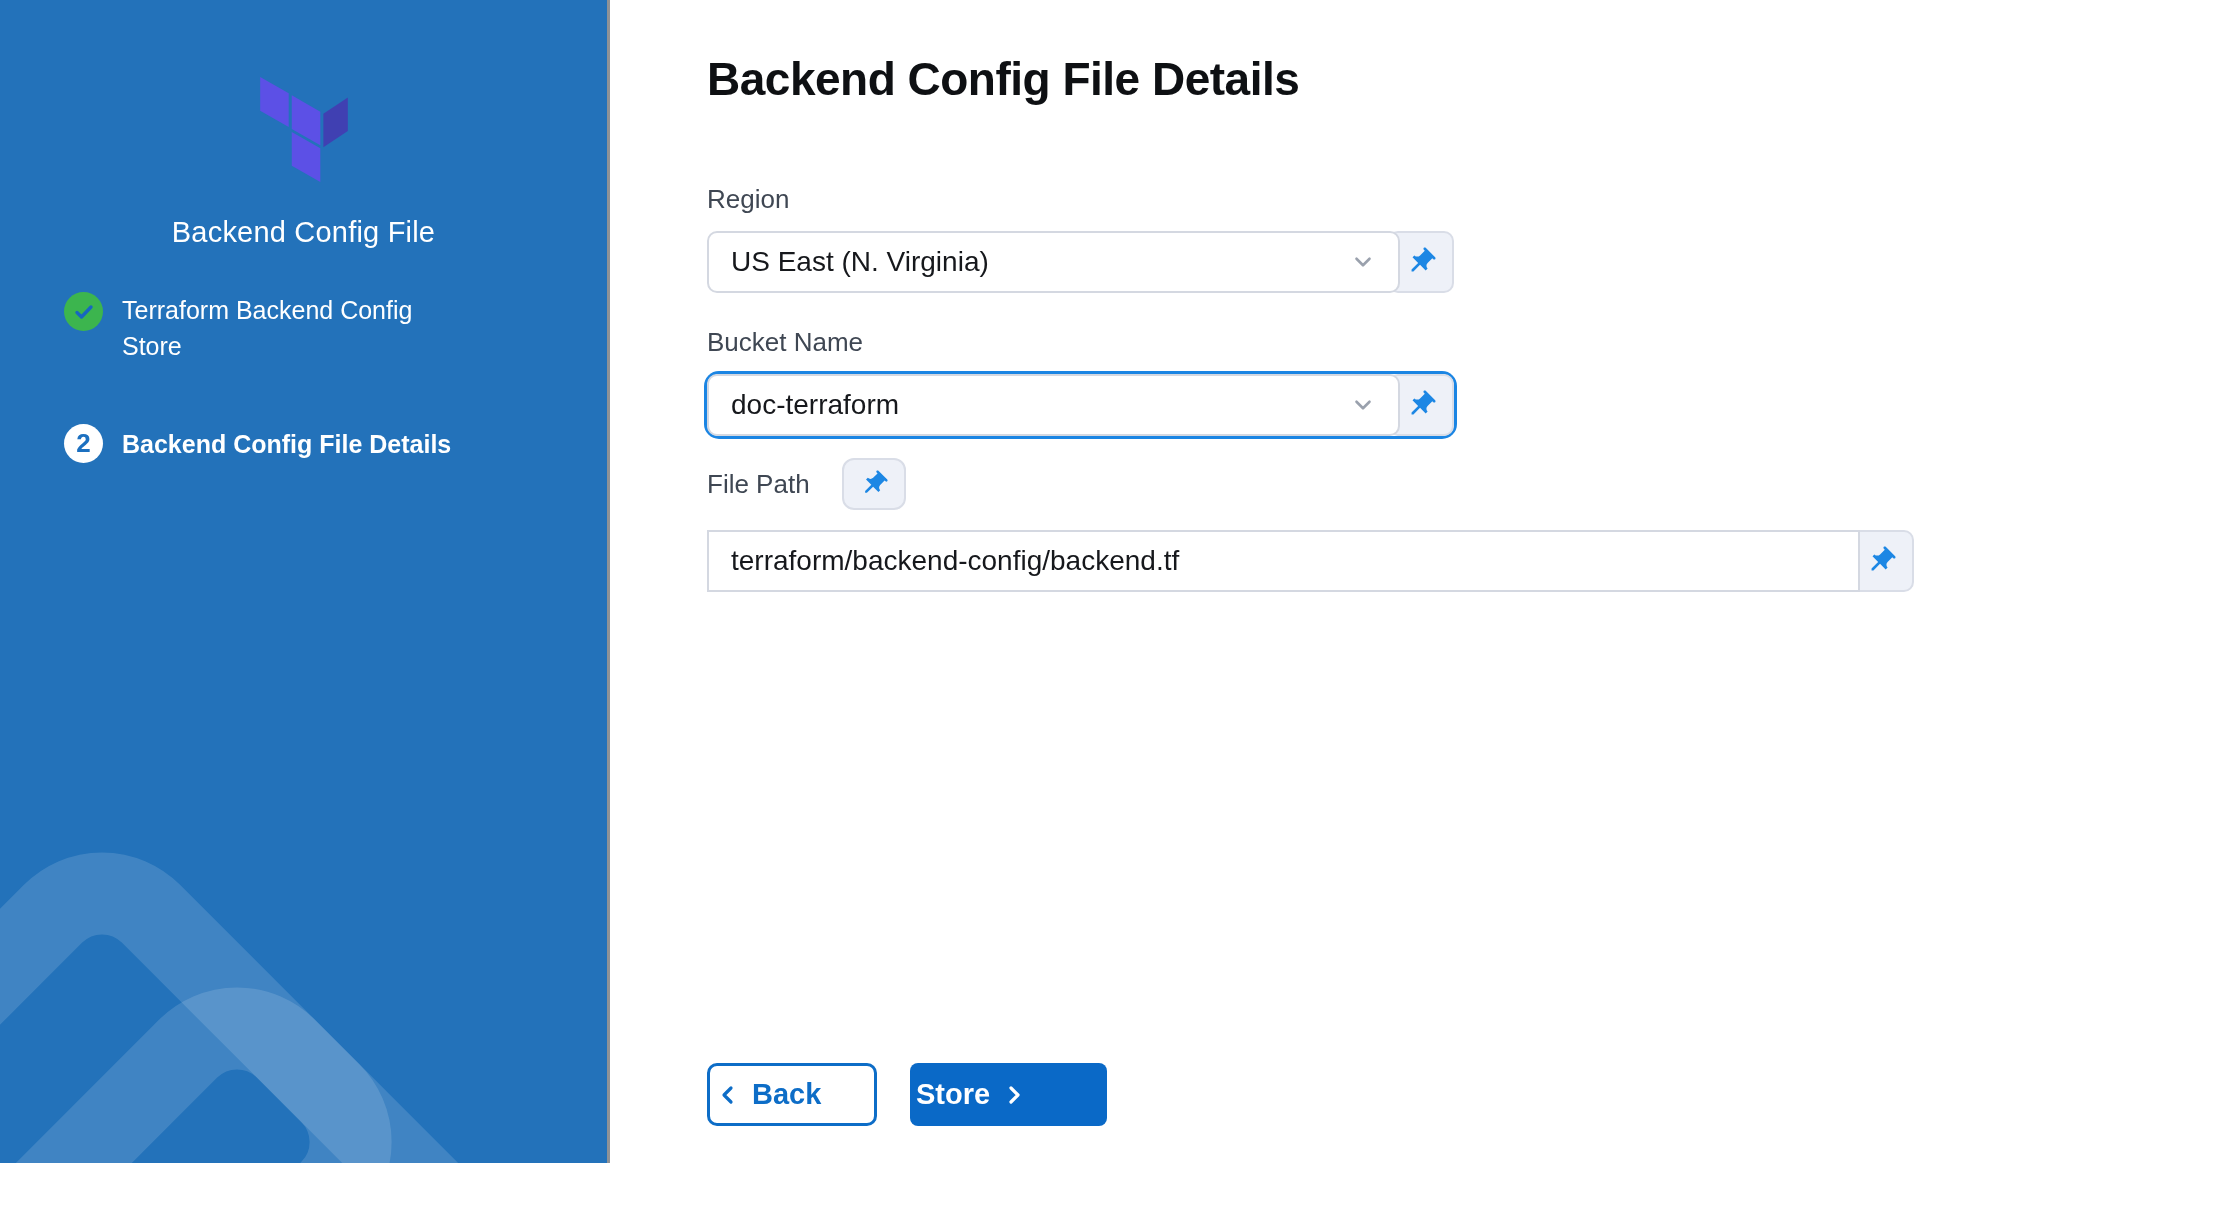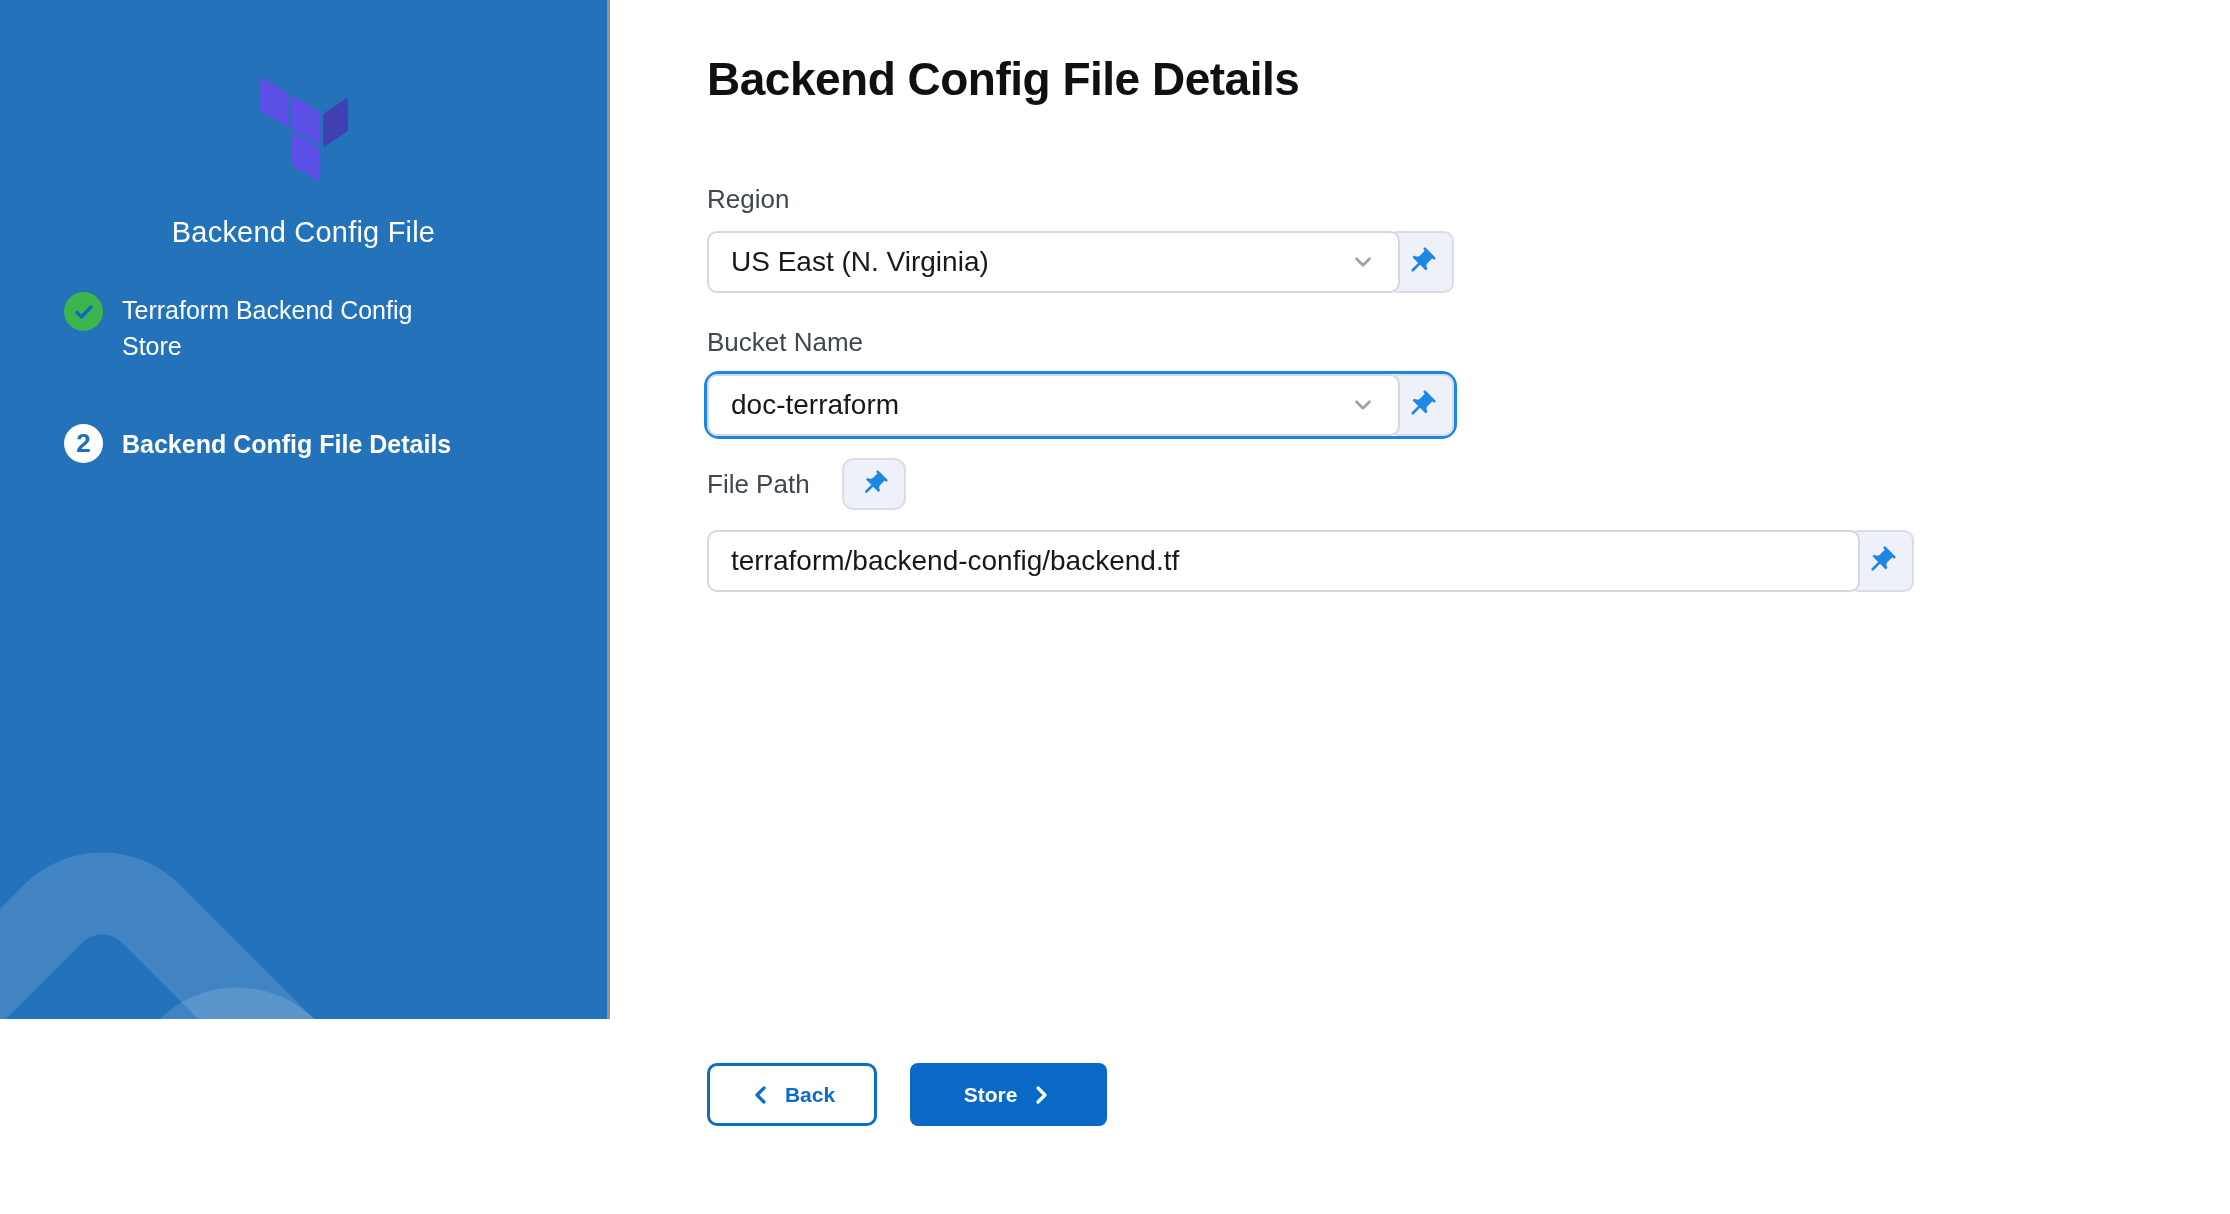--- a/index.html
+++ b/index.html
@@ -10,21 +10,21 @@
     height: 1214px;
     overflow: hidden;
     background: #ffffff;
     font-family: "Liberation Sans", sans-serif;
   }
 
   
   .sidebar {
     position: absolute;
     left: 0; top: 0;
-    width: 610px; height: 1019px;
+    width: 610px; height: 1163px;
     background: var(--sidebar_bg, #2372ba);
     border-right: 3px solid var(--divider, #8f9296);
     overflow: hidden;
   }
   .wm {
     position: absolute;
     width: 474px; height: 474px;
     border: 82px solid var(--watermark, rgba(255,255,255,0.135));
     border-radius: 110px;
     transform: rotate(45deg);
@@ -162,43 +162,42 @@
     padding: 0;
   }
   .pin-btn .pin-icon { width: 30px; height: 30px; }
 
   .field-file .group { margin-top: 20px; }
   .text-input {
     position: relative; z-index: 2;
     width: 1153px; height: 62px;
     background: #ffffff;
     border: 2px solid var(--input_border, #d4d8e1);
-    border-radius: 10px;
+    border-radius: 0;
     padding: 0 22px;
     font-size: 28px;
     color: #16181c;
     font-family: "Liberation Sans", sans-serif;
     outline: none;
   }
 
   
   .actions {
     position: absolute;
     left: 97px; top: 1063px;
     display: flex;
     gap: 33px;
   }
   .btn {
     height: 63px;
     display: flex;
     align-items: center;
-    justify-content: center;
     gap: 12px;
     font-family: "Liberation Sans", sans-serif;
-    font-size: 21px;
+    font-size: 29px;
     font-weight: 700;
     border-radius: 10px;
     cursor: pointer;
   }
   .btn svg { width: 24px; height: 24px; }
   .btn-back {
     width: 170px;
     background: #ffffff;
     border: 3px solid var(--back_blue, #0d6dc7);
     color: var(--back_blue, #0d6dc7);

